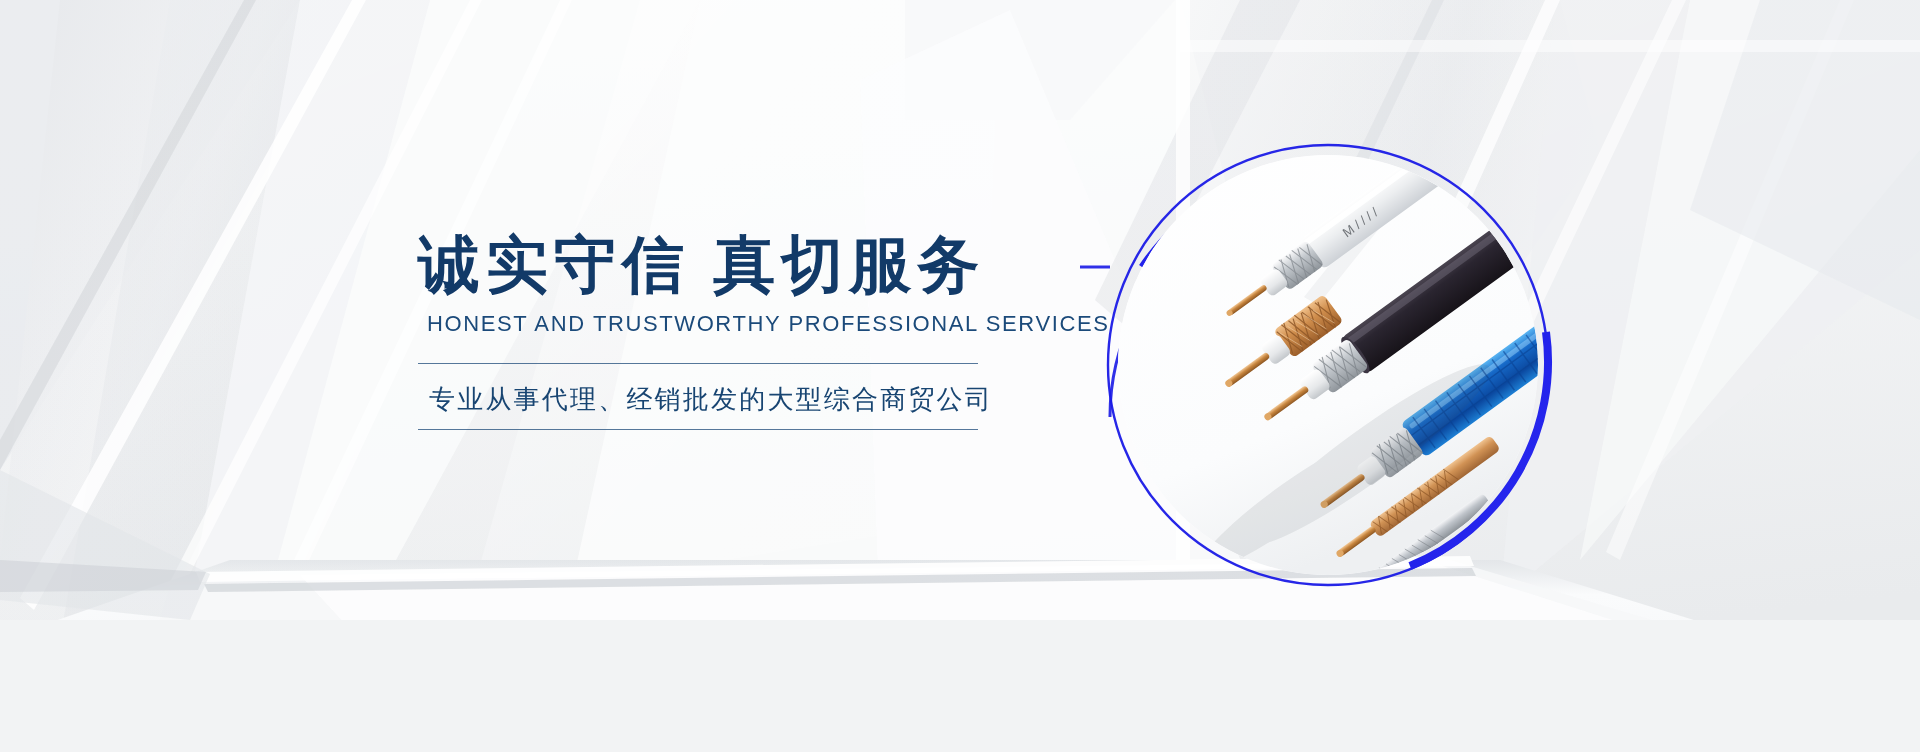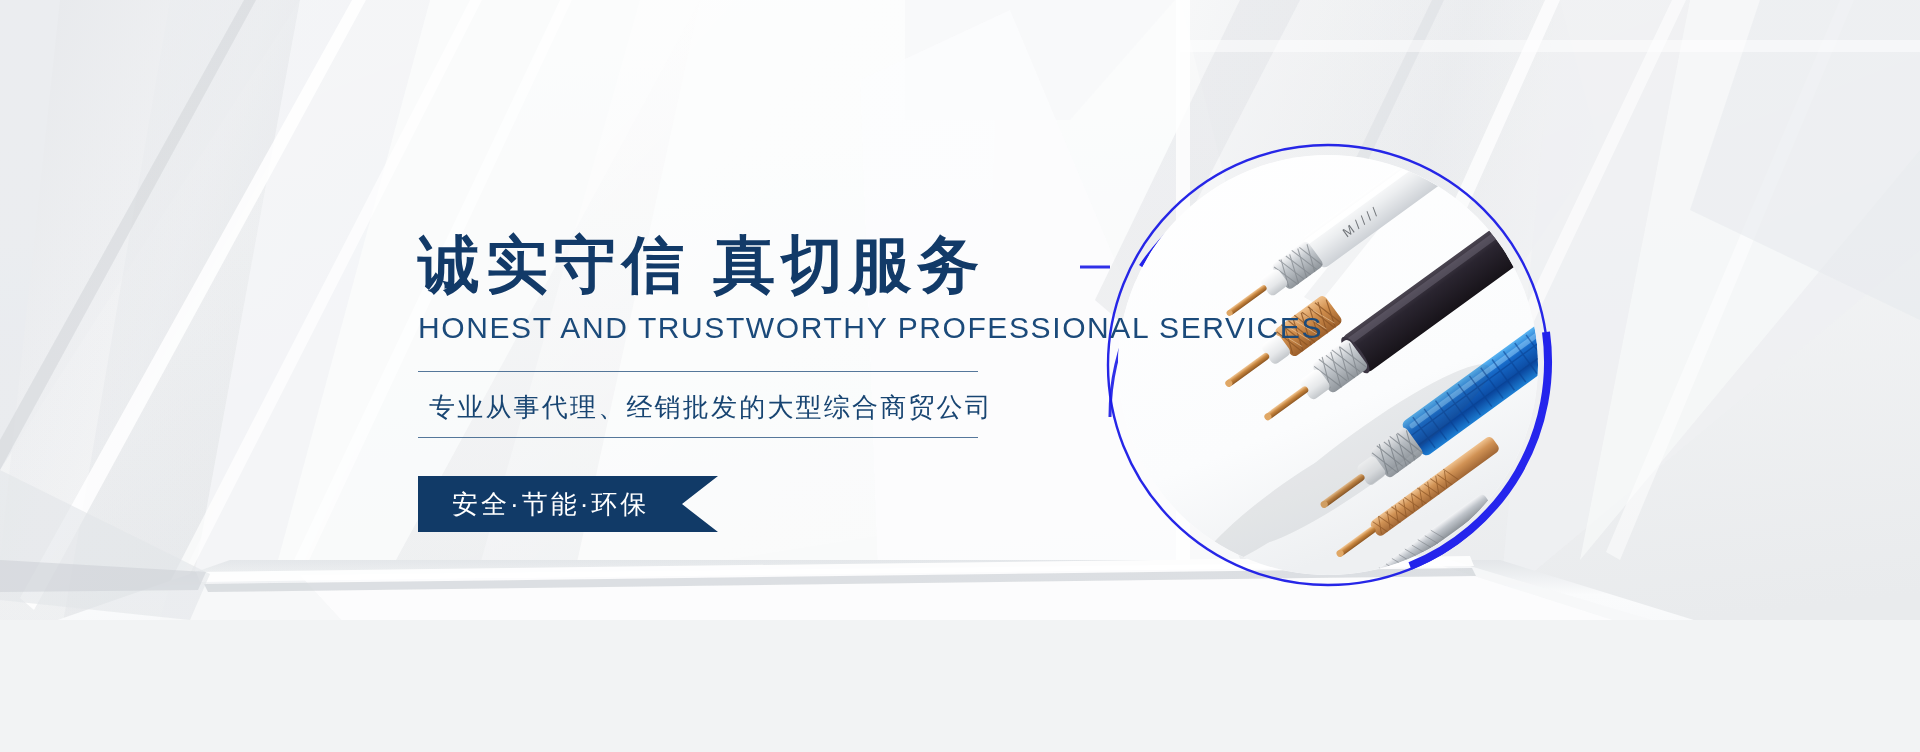--- a/index.html
+++ b/index.html
@@ -25,22 +25,22 @@
     z-index:6;
   }
   .headline{
     font-size:62px;line-height:1.05;font-weight:700;
     color:#123a68;letter-spacing:6px;
     white-space:nowrap;
     margin:0 0 14px 0;
     text-shadow:0 1px 0 rgba(255,255,255,.6);
   }
   .subline-en{
-    font-size:30px;letter-spacing:1.6px;color:#1b4a7a;
-    font-weight:400;white-space:nowrap;margin:0 0 26px 0;
+    font-size:22px;letter-spacing:1.6px;color:#1b4a7a;
+    font-weight:400;white-space:nowrap;margin:0 0 26px 9px;
   }
   .rule{
     width:560px;height:1px;background:#1d4b79;opacity:.75;
     margin:0 0 18px 0;
   }
   .subline-cn{
     font-size:26px;color:#184572;letter-spacing:2.2px;
     white-space:nowrap;margin:0 0 12px 11px;
   }
   .rule2{
@@ -168,23 +168,20 @@
     <h1 class="headline">诚实守信 真切服务</h1>
 
     <div class="subline-en">HONEST AND TRUSTWORTHY PROFESSIONAL SERVICES</div>
 
     <div class="rule"></div>
 
     <div class="subline-cn">专业从事代理、经销批发的大型综合商贸公司</div>
 
     <div class="rule2"></div>
 
-    <div class="ribbon">
-      <span class="ribbon-label">安全·节能·环保</span>
-    </div>
   </div>
 
   <div class="circle-wrap">
 
     <svg class="ring-svg" viewBox="0 0 496 496">
       <defs>
         <linearGradient id="ringGrad" x1="0" y1="0" x2="1" y2="1">
           <stop offset="0%" stop-color="#1a1ae6"></stop>
           <stop offset="100%" stop-color="#2b2bf0"></stop>
         </linearGradient>

